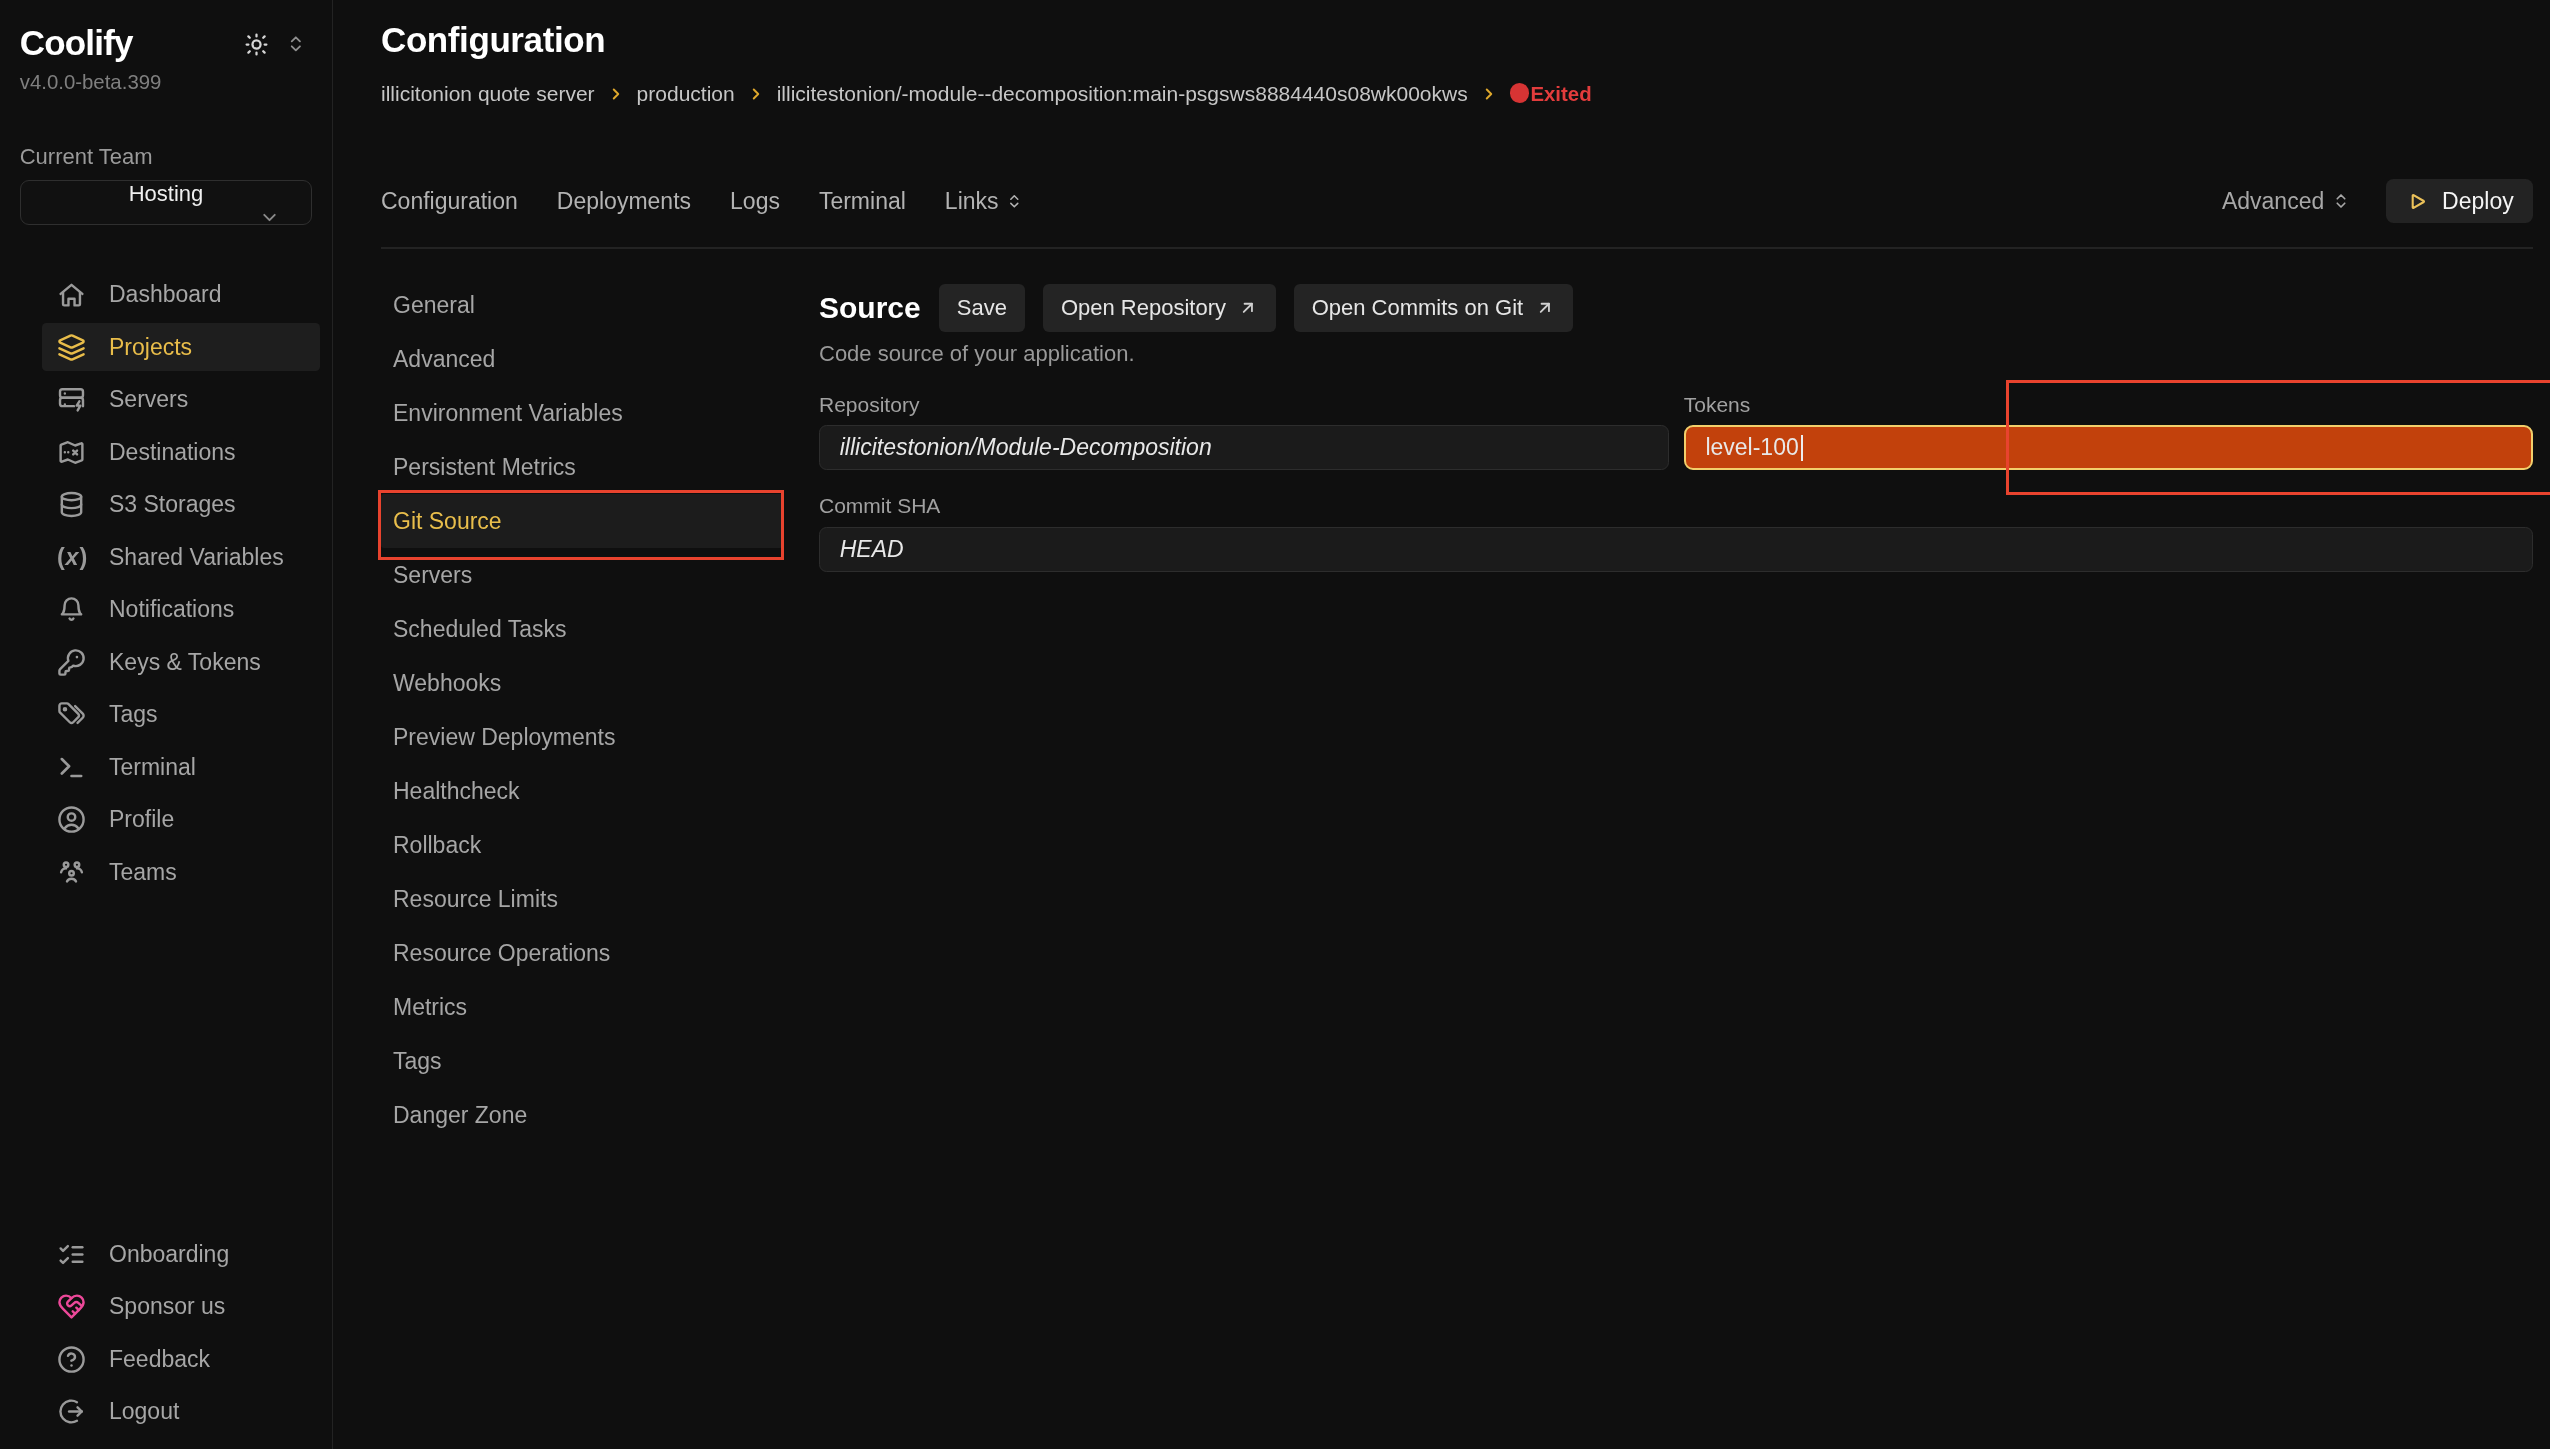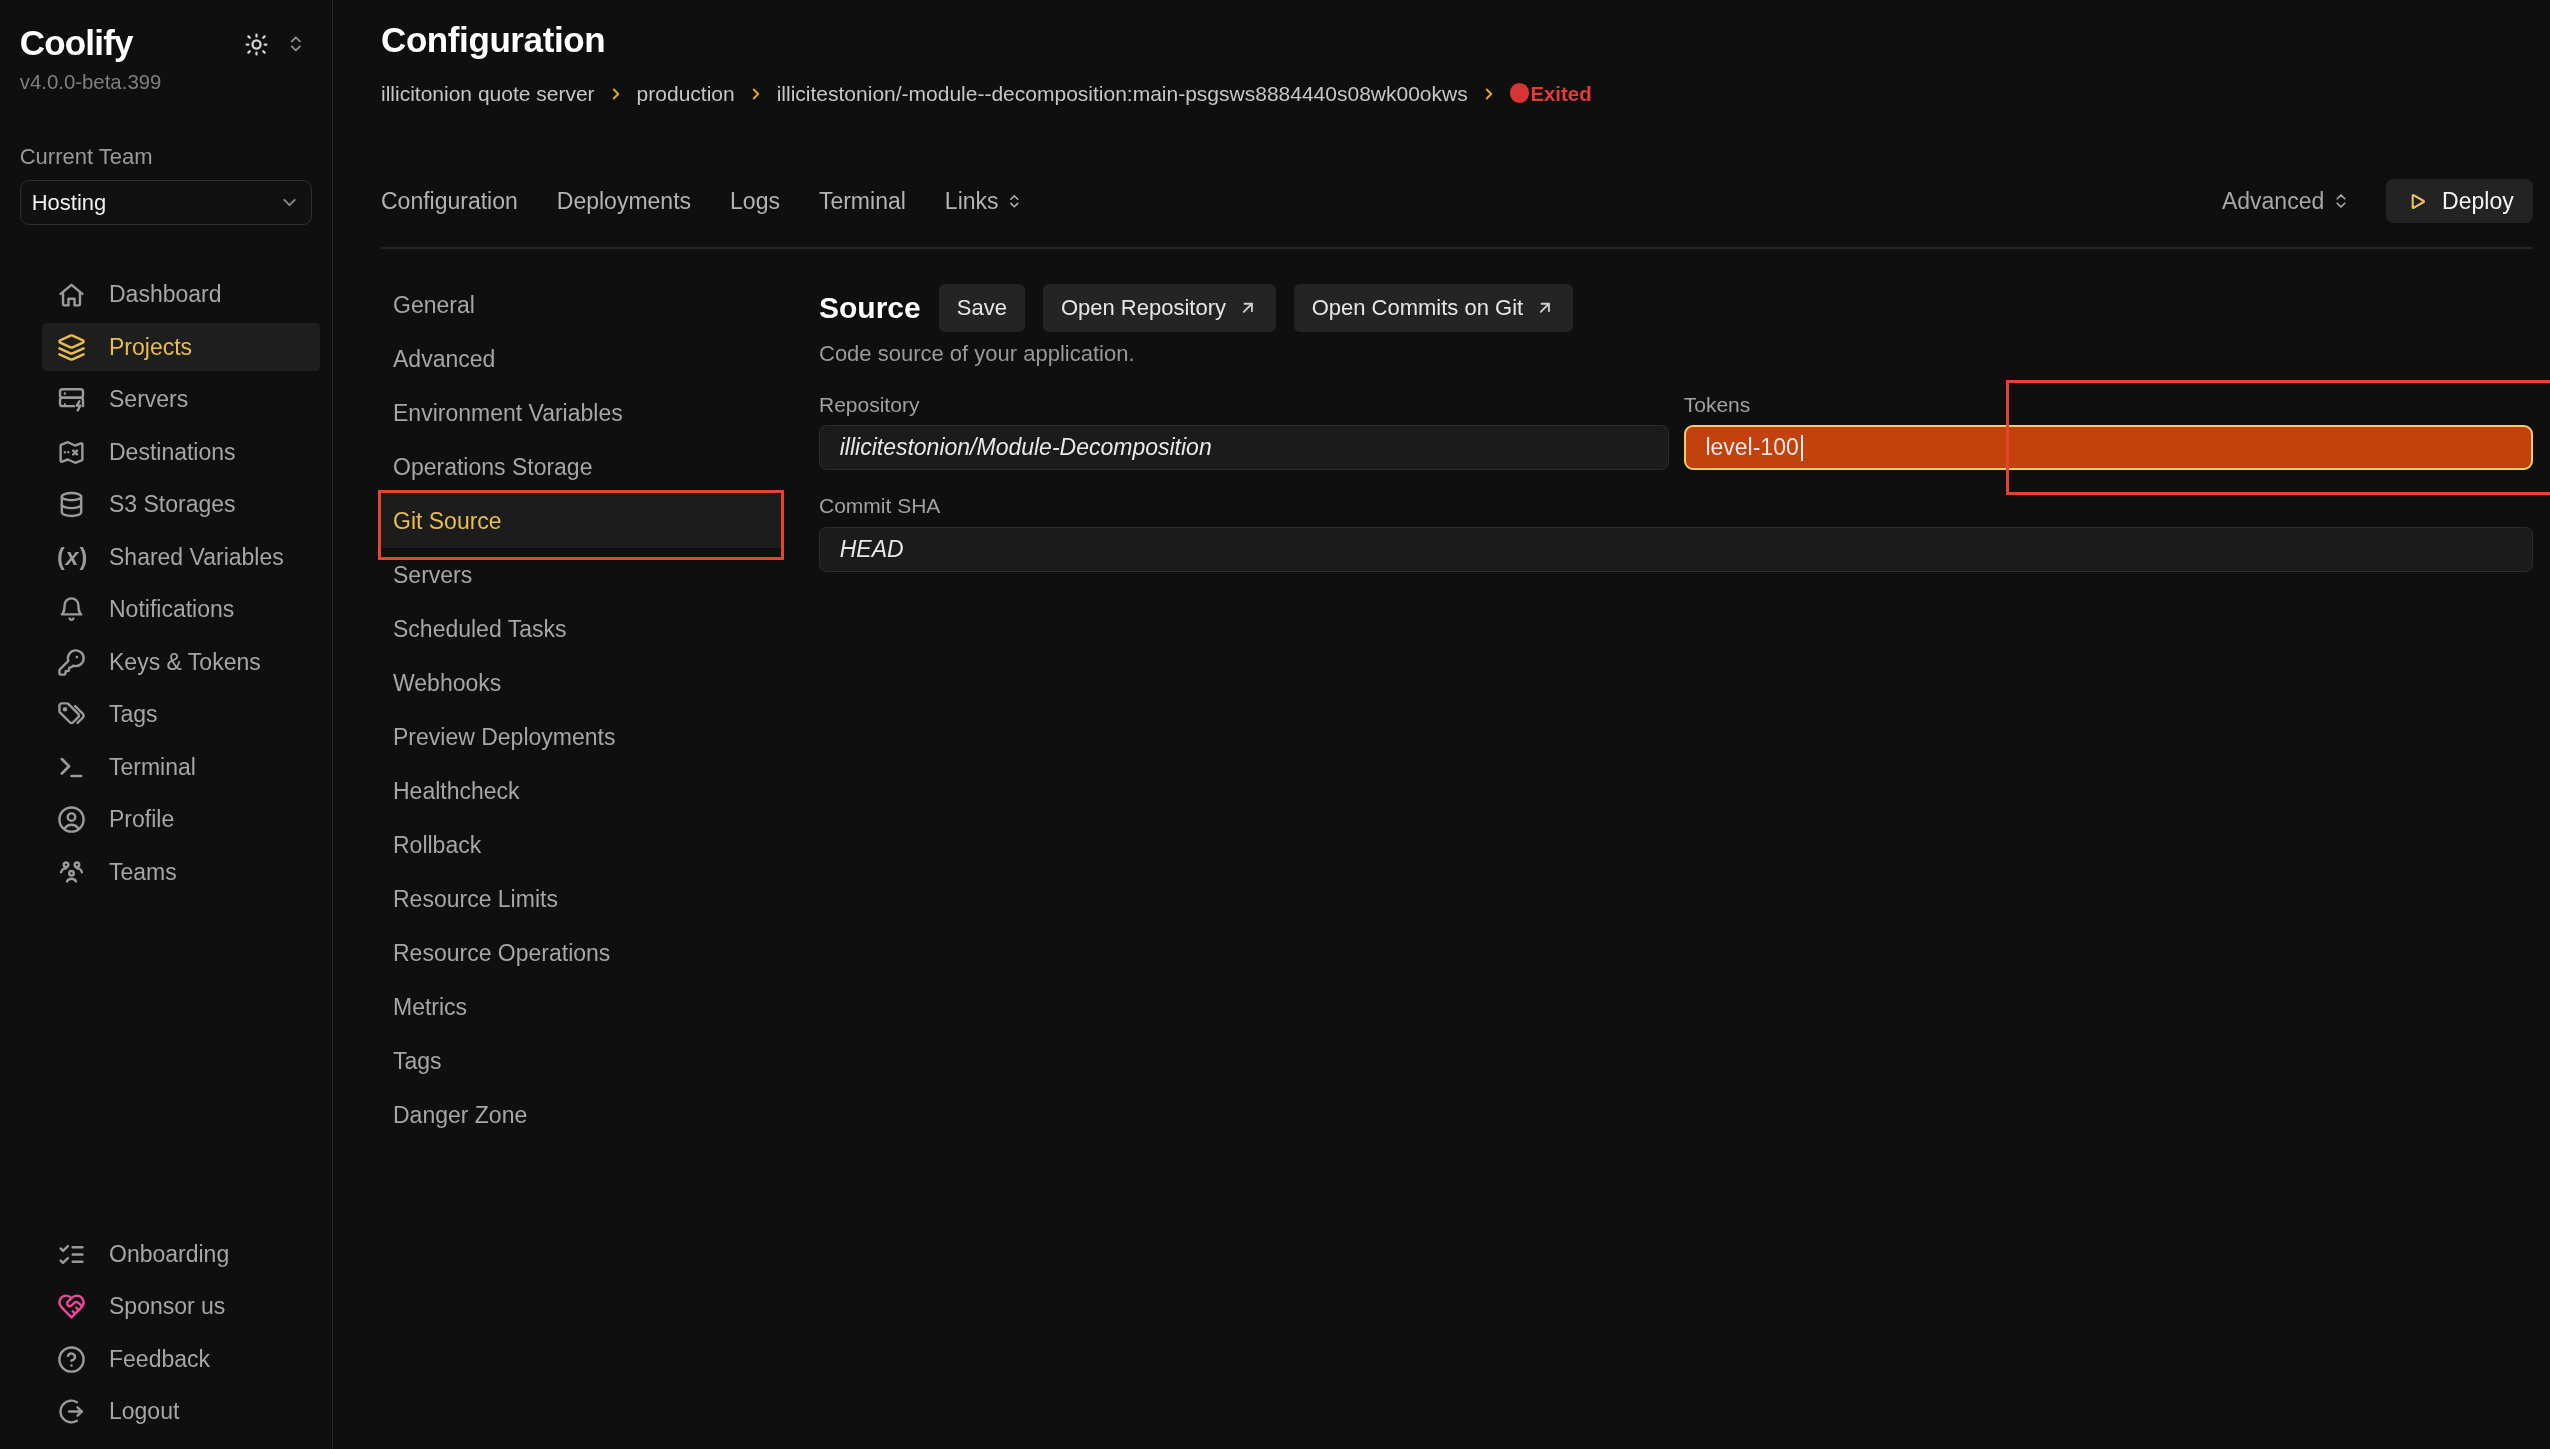--- a/index.html
+++ b/index.html
@@ -11,21 +11,21 @@
   .sidebar { position:absolute; left:0; top:0; width:333px; height:1449px;
     border-right:1.5px solid #232323; display:flex; flex-direction:column; }
   .logo-row { display:flex; align-items:flex-start; padding:23px 26px 0 19.7px; }
   .logo { font-size:35px; font-weight:800; color:#ffffff; letter-spacing:-0.8px; }
   .logo-icons { margin-left:auto; display:flex; align-items:center; gap:16.6px; padding-top:7.6px; }
   .icon-btn { color:#d6d6d6; cursor:pointer; }
   .icon-btn.small { color:#8f8f8f; }
   .version { font-size:20.4px; color:#7f7f7f; padding:7.6px 0 0 19.7px; }
   .team-label { font-size:22px; color:#9a9a9a; padding:50px 0 0 19.7px; }
   .team-select { margin:10.6px 19.7px 0 19.7px; height:45px; border:1.5px solid #2f2f2f; border-radius:9px;
-    background:#111111; display:flex; align-items:center; padding:0 11px; cursor:pointer; }
+    background:#111111; display:flex; align-items:center; padding:0 31px; cursor:pointer;flex-direction:column; }
   .team-select .val { font-size:22px; color:#efefef; }
   .team-select .chev { margin-left:auto; color:#8a8a8a; }
 
   .nav { list-style:none; margin-top:41px;padding-left:36px; }
   .nav li { height:48px; margin:4.5px 12px 4.5px 6px; padding-left:15px; border-radius:4.5px;
     display:flex; align-items:center; gap:23px; color:#a6a6a6; font-size:23px; cursor:pointer; }
   .nav li .nicon { width:29px; height:29px; color:#9a9a9a; flex:0 0 29px; }
   .nav li.active { background:#1e1e1e; color:#e9bd4a; }
   .nav li.active .nicon { color:#e9bd4a; }
   .nav li .nicon.pink { color:#ec4899; }
@@ -341,21 +341,21 @@
     </div>
   </div>
 
   <div class="hdivider"></div>
 
   <div class="content-row">
     <ul class="subnav">
       <li>General</li>
       <li>Advanced</li>
       <li>Environment Variables</li>
-      <li>Operations Storage</li>
+      <li>Persistent Metrics</li>
       <li class="active">Git Source</li>
       <li>Servers</li>
       <li>Scheduled Tasks</li>
       <li>Webhooks</li>
       <li>Preview Deployments</li>
       <li>Healthcheck</li>
       <li>Rollback</li>
       <li>Resource Limits</li>
       <li>Resource Operations</li>
       <li>Metrics</li>

